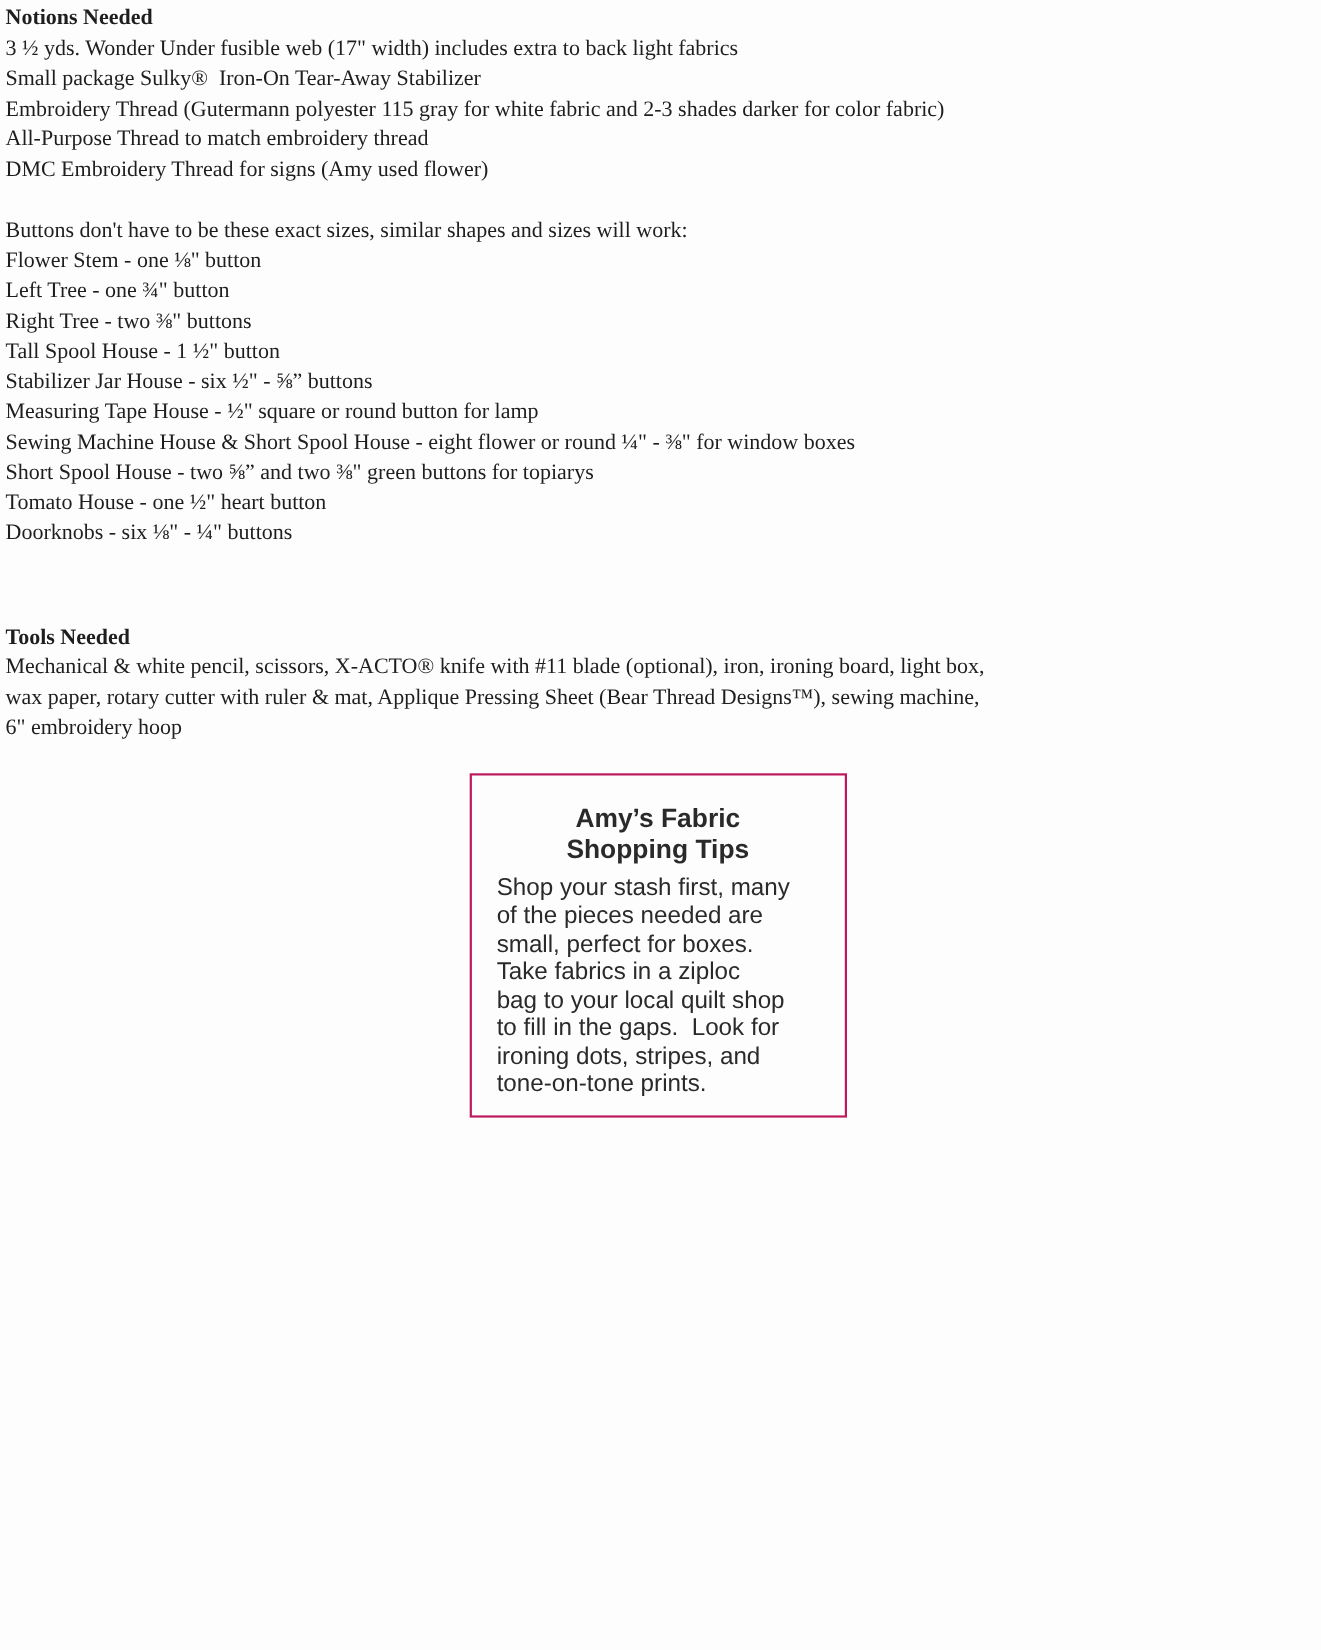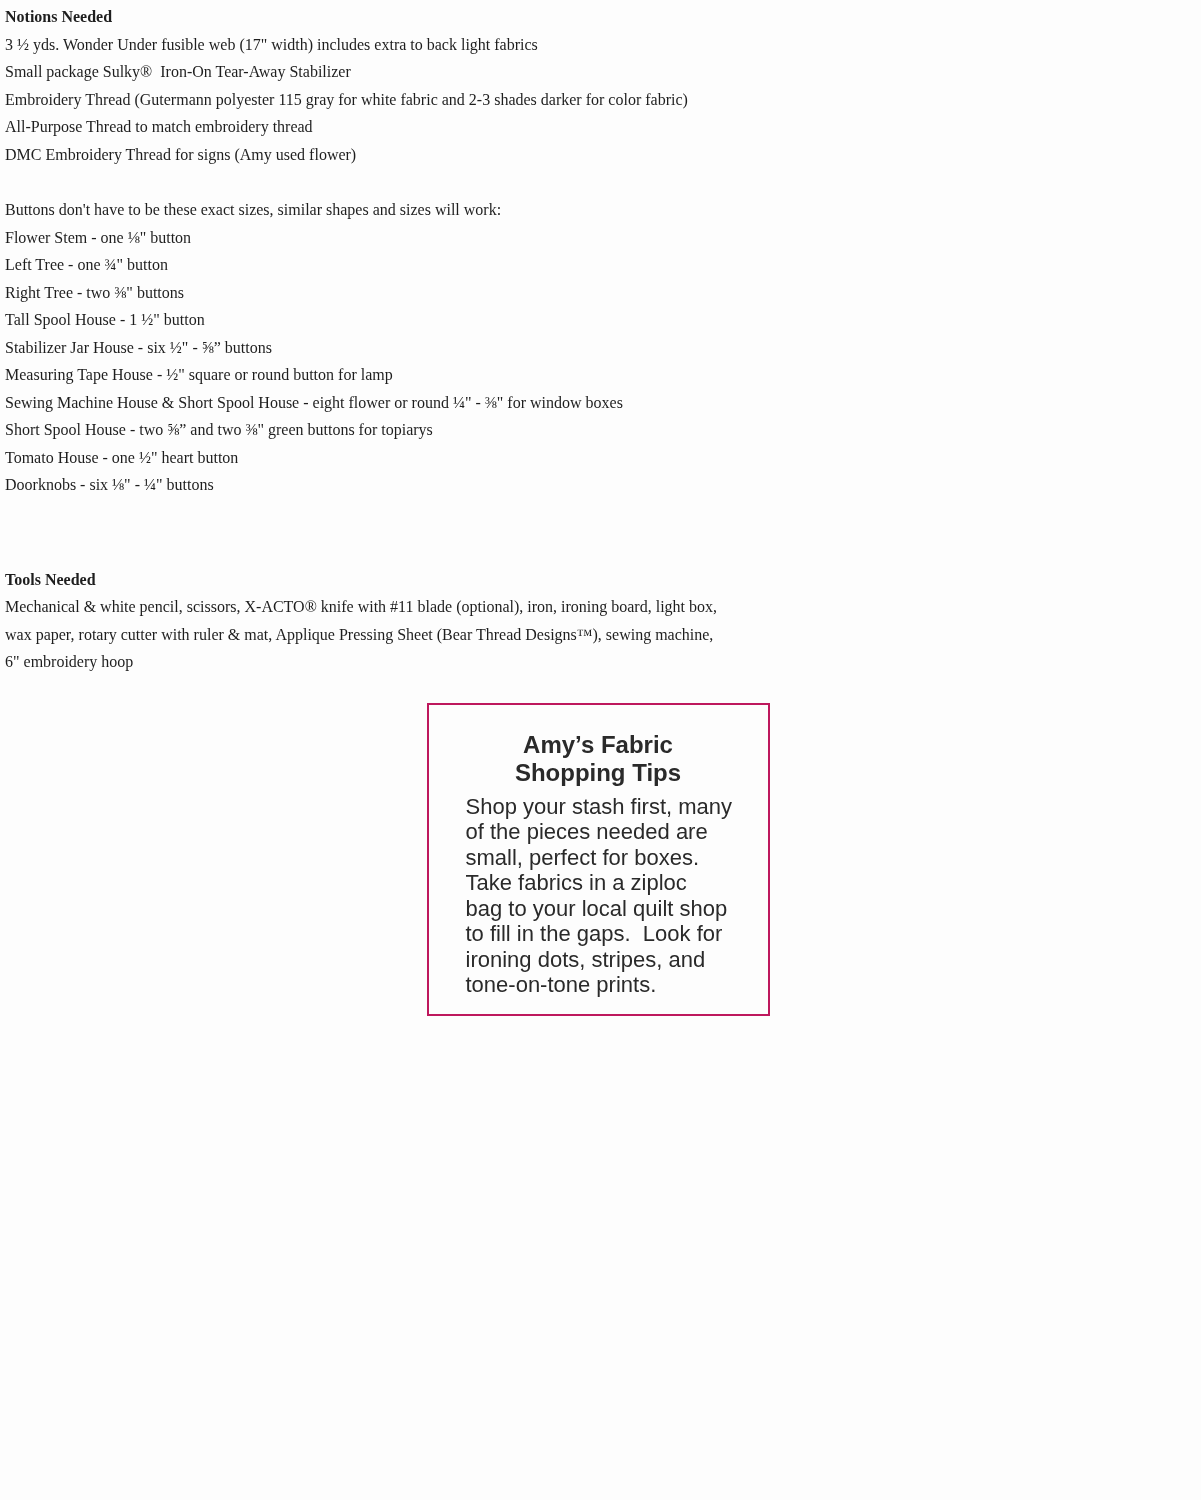--- a/index.html
+++ b/index.html
@@ -11,21 +11,21 @@
     min-height: 1500px;
     position: relative;
     font-family: "Liberation Serif", "DejaVu Serif", serif;
     color: #1e1e1e;
     -webkit-font-smoothing: antialiased;
   }
   .page {
     padding: 3px 10px 0 5px;
   }
   .line {
-    font-size: 16px;
+    font-size: 20px;
     line-height: 27.5px;
     white-space: pre-wrap;
   }
   .heading {
     font-weight: bold;
   }
   .section-buttons { margin-top: 28px; }
   .section-tools   { margin-top: 67px; }
 
   .tip-box {
@@ -39,21 +39,21 @@
   }
   .tip-title {
     text-align: center;
     font-weight: bold;
     font-size: 24px;
     line-height: 28px;
     color: #2a2a2a;
   }
   .tip-body {
     margin-top: 7px;
-    padding-left: 37px;
+    padding-left: 23px;
     padding-right: 10px;
   }
   .tip-line {
     font-size: 22px;
     line-height: 25.5px;
     color: #2a2a2a;
     white-space: pre-wrap;
   }
 </style>
 </head>

